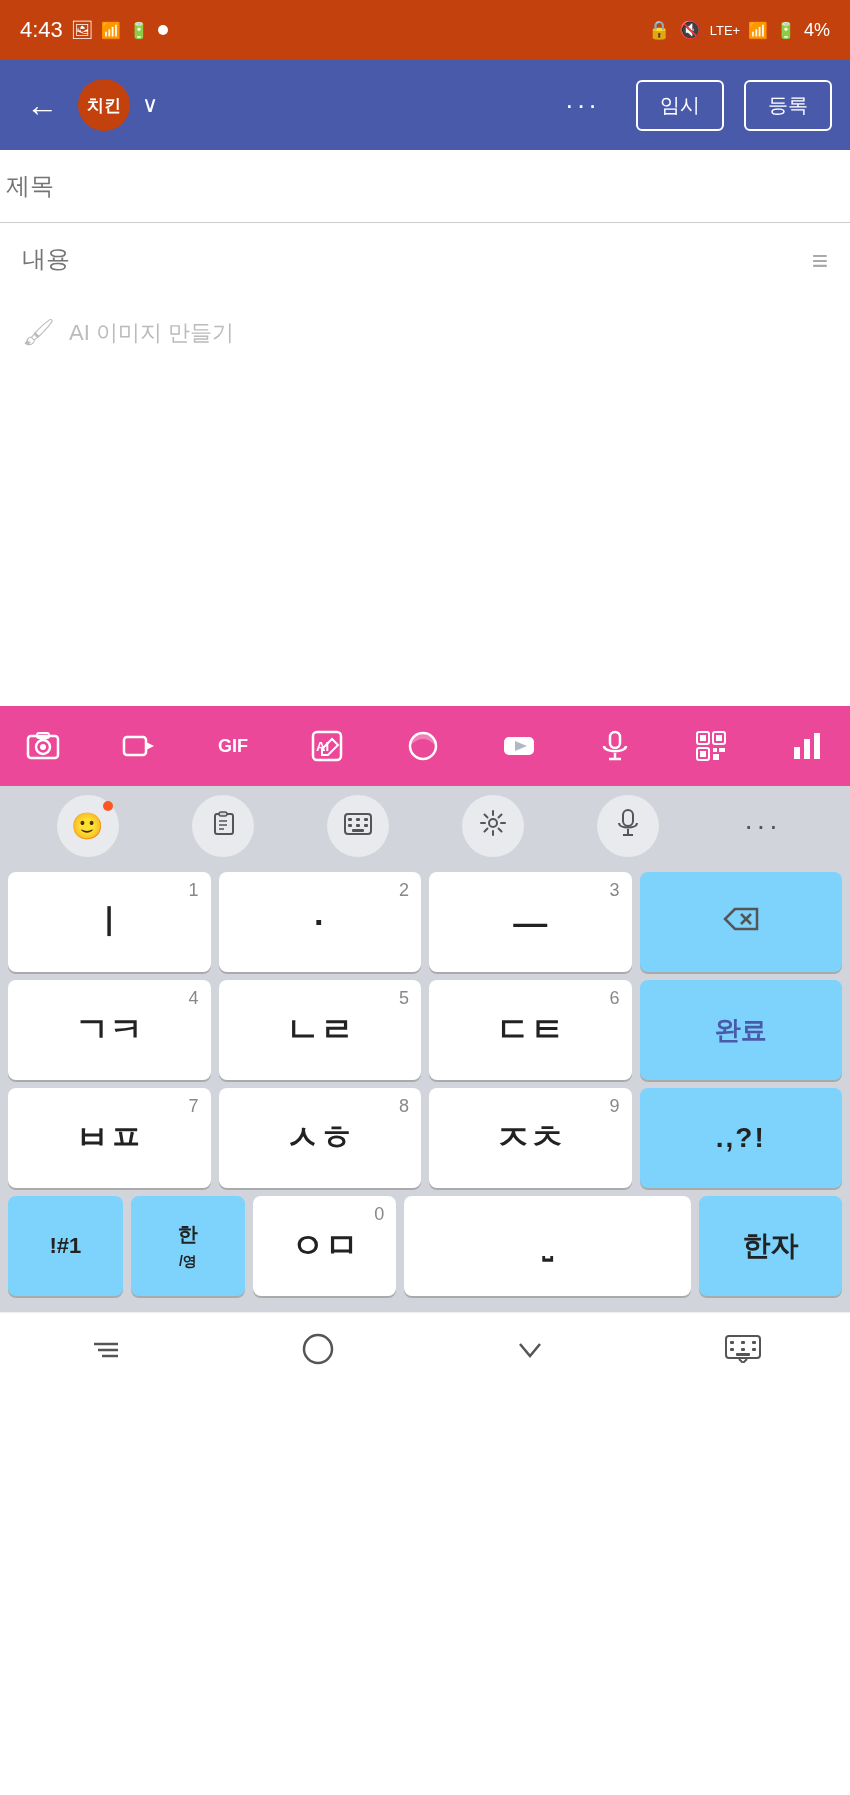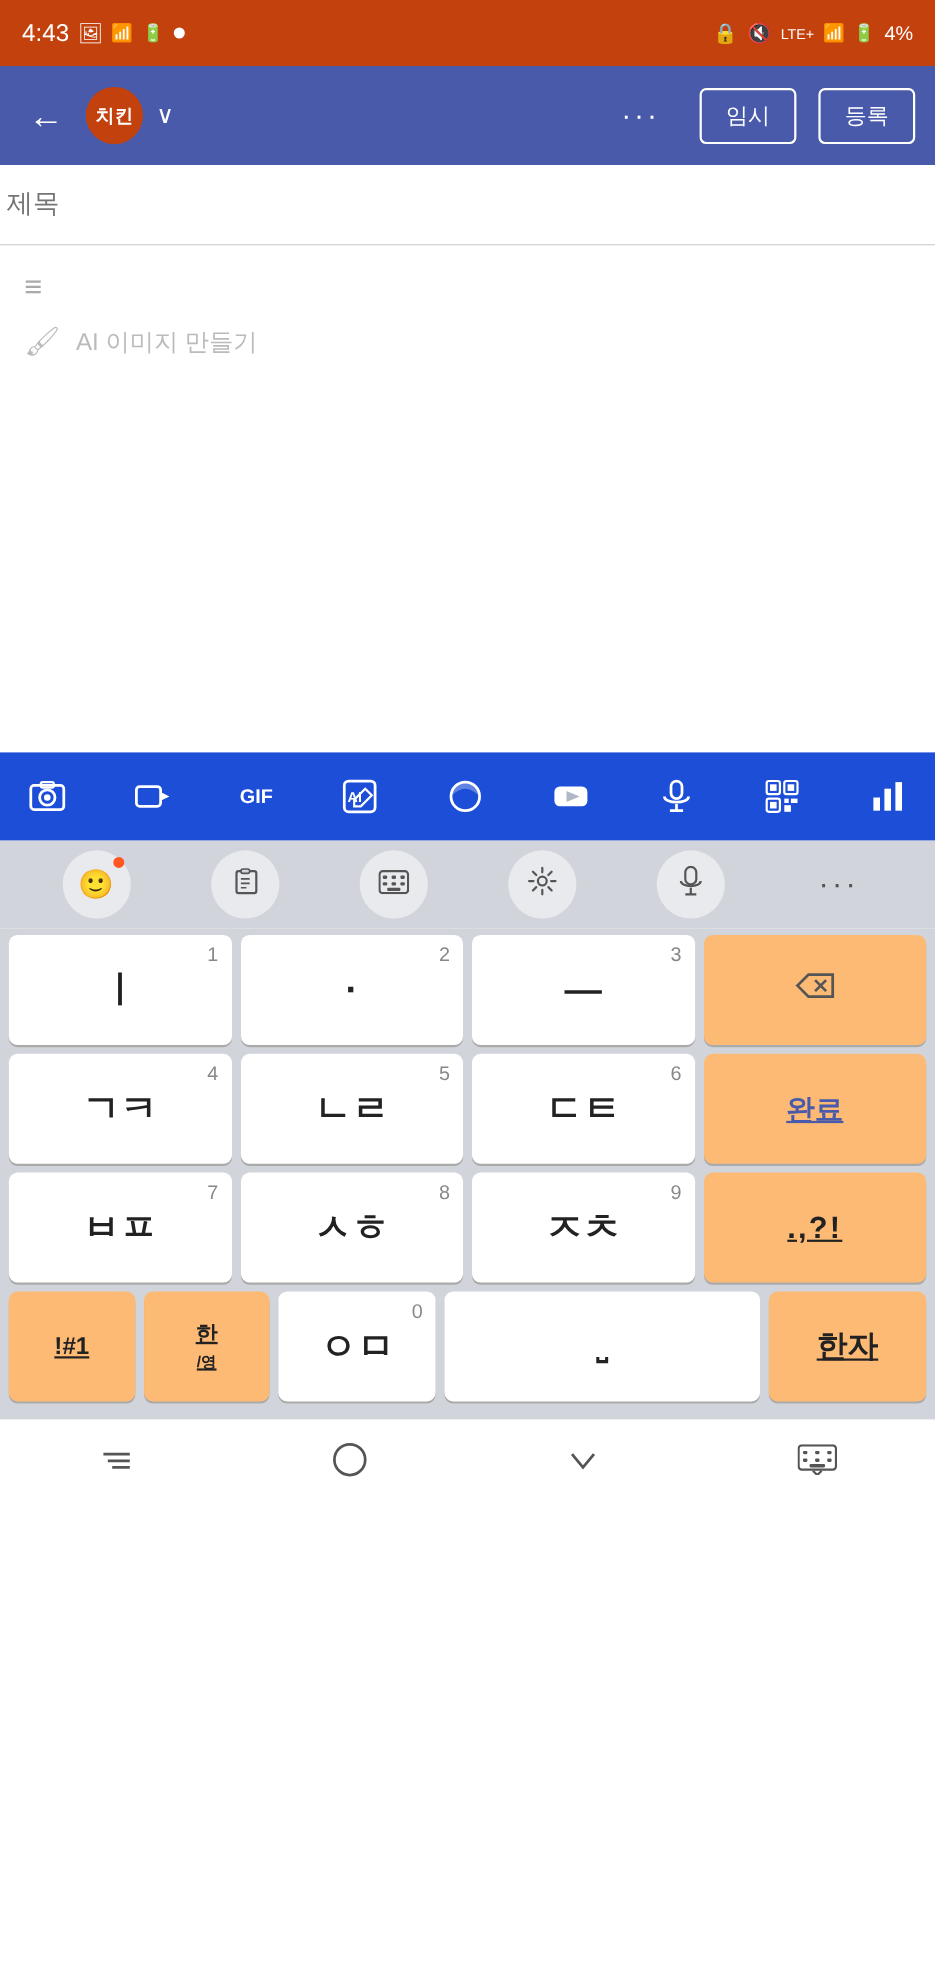--- a/index.html
+++ b/index.html
@@ -124,21 +124,21 @@
       font-size: 26px;
       color: #bbb;
     }
     .ai-label {
       font-size: 22px;
       color: #bbb;
     }
 
     
     .keyboard-toolbar {
-      background: #1d4ed8;
+      background: #ec4899;
       height: 80px;
       display: flex;
       align-items: center;
       justify-content: space-around;
       padding: 0 10px;
       position: relative;
       margin-top: 340px;
       gap: 30px;
     }
     .toolbar-icon {
@@ -212,23 +212,22 @@
     }
     .key .num {
       position: absolute;
       top: 8px;
       right: 12px;
       font-size: 18px;
       color: #888;
       font-weight: 400;
     }
     .key.dark {
-      background: #fdba74;
+      background: #7dd3fc;
       color: #222;
-      text-decoration: underline;
     }
     .key.action {
       color: #4a5aab;
       font-size: 26px;
       font-weight: 700;
     }
     .key.punct {
       font-size: 28px;
       font-weight: 700;
       letter-spacing: 2px;
@@ -287,20 +286,21 @@
   <div class="header-spacer"></div>
   <div class="three-dots">···</div>
   <button class="header-btn">임시</button>
   <button class="header-btn primary">등록</button>
 </div>
 
 <div class="content-area">
   <input class="title-input" type="text" placeholder="제목" style="">
 
   <div class="content-row">
+    <textarea class="content-input" rows="2" placeholder="내용" style=""></textarea>
     <div class="hamburger-icon">≡</div>
   </div>
 
   <div class="ai-image-row">
     <span class="ai-icon">🖌</span>
     <span class="ai-label">AI 이미지 만들기</span>
   </div>
 </div>
 
 <div class="keyboard-toolbar">

